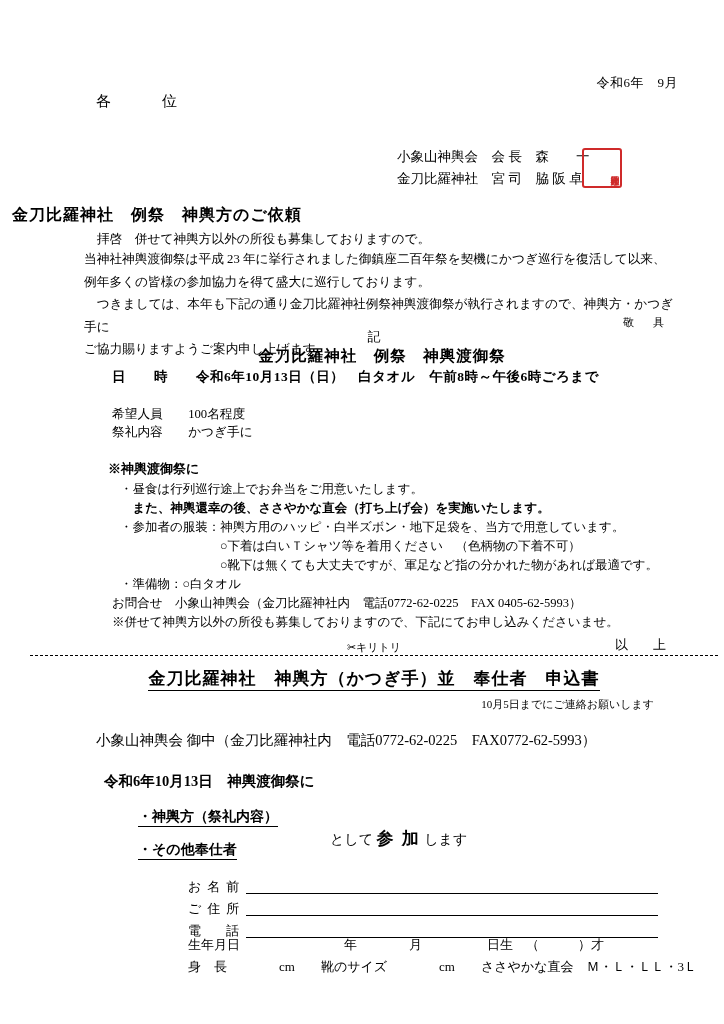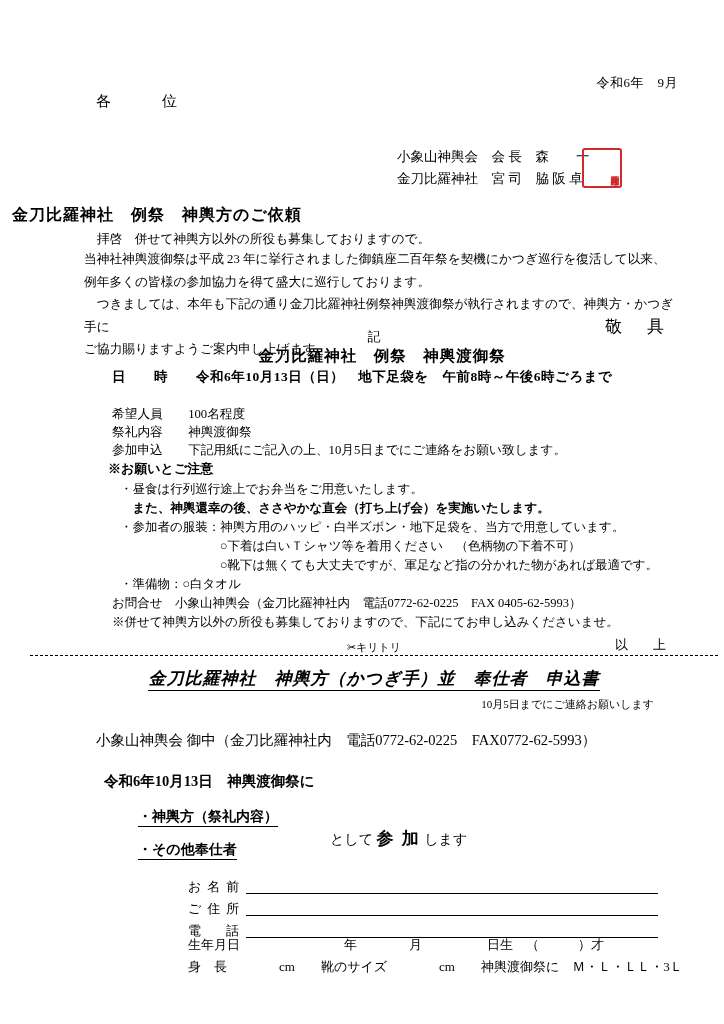--- a/index.html
+++ b/index.html
@@ -80,21 +80,21 @@
     font-size: 12.7px;
     line-height: 22.5px;
   }
   .p1 { top: 228px; }
   .p2 { top: 248px; }
   .p3 { top: 293px; }
   .closing {
     position: absolute;
     top: 315px;
     right: 68px;
-    font-size: 17px;
+    font-size: 11px;
     letter-spacing: 4px;
   }
   .ki {
     position: absolute;
     top: 328px;
     left: 0;
     width: 724px;
     text-align: center;
     font-size: 13px;
   }
@@ -187,21 +187,20 @@
     left: 0;
     width: 724px;
     text-align: center;
     font-size: 17px;
     font-weight: bold;
     letter-spacing: 1px;
   }
   .form-title span {
     border-bottom: 1.5px solid #000;
     padding-bottom: 2px;
-    font-style: italic;
   }
   .form-deadline {
     position: absolute;
     top: 697px;
     right: 82px;
     font-size: 11px;
   }
   .form-to {
     position: absolute;
     top: 731px;
@@ -296,26 +295,25 @@
   <div class="body-block p1">　拝啓　併せて神輿方以外の所役も募集しておりますので。</div>
   <div class="body-block p2" style="white-space:pre-line;">当神社神輿渡御祭は平成 23 年に挙行されました御鎮座二百年祭を契機にかつぎ巡行を復活して以来、
 例年多くの皆様の参加協力を得て盛大に巡行しております。</div>
   <div class="body-block p3" style="white-space:pre-line;">　つきましては、本年も下記の通り金刀比羅神社例祭神輿渡御祭が執行されますので、神輿方・かつぎ手に
 ご協力賜りますようご案内申し上げます。</div>
 
   <div class="closing">敬　具</div>
   <div class="ki">記</div>
   <div class="title-sub">金刀比羅神社　例祭　神輿渡御祭</div>
 
-  <div class="detail d1 d-bold">日　　時　　令和6年10月13日（日）　地下足袋を　午前8時～午後6時ごろまで</div>
+  <div class="detail d1 d-bold">日　　時　　令和6年10月13日（日）　白タオル　午前8時～午後6時ごろまで</div>
   <div class="detail d3">希望人員　　100名程度</div>
-  <div class="detail d4">祭礼内容　　神輿渡御祭</div>
-  <div class="detail d5">参加申込　　下記用紙にご記入の上、10月5日までにご連絡をお願い致します。</div>
-
-  <div class="notice-head">※お願いとご注意</div>
+  <div class="detail d4">祭礼内容　　かつぎ手に</div>
+
+  <div class="notice-head">※神輿渡御祭に</div>
   <div class="notice n1">・昼食は行列巡行途上でお弁当をご用意いたします。</div>
   <div class="notice n2">　また、神輿還幸の後、ささやかな直会（打ち上げ会）を実施いたします。</div>
   <div class="notice n3">・参加者の服装：神輿方用のハッピ・白半ズボン・地下足袋を、当方で用意しています。</div>
   <div class="notice n5">　　　　　　　　○靴下は無くても大丈夫ですが、軍足など指の分かれた物があれば最適です。</div>
   <div class="notice n4">　　　　　　　　○下着は白いＴシャツ等を着用ください　（色柄物の下着不可）</div>
   <div class="notice n6">・準備物：○白タオル</div>
 
   <div class="contact c1">お問合せ　小象山神輿会（金刀比羅神社内　電話0772-62-0225　FAX 0405-62-5993）</div>
   <div class="contact c2">※併せて神輿方以外の所役も募集しておりますので、下記にてお申し込みくださいませ。</div>
 
@@ -347,15 +345,15 @@
       <span class="flabel">ご住所</span>
       <span class="fline"></span>
     </div>
     <div class="frow">
       <span class="flabel">電　話</span>
       <span class="fline"></span>
     </div>
   </div>
 
   <div class="birth">生年月日　　　　　　　　年　　　　月　　　　　日生　（　　　）才</div>
-  <div class="size-row">身　長　　　　cm　　靴のサイズ　　　　cm　　神輿渡御祭に　Ｍ・Ｌ・ＬＬ・3Ｌ</div>
+  <div class="size-row">身　長　　　　cm　　靴のサイズ　　　　cm　　ささやかな直会　Ｍ・Ｌ・ＬＬ・3Ｌ</div>
 
 </div>
 
 </body></html>

